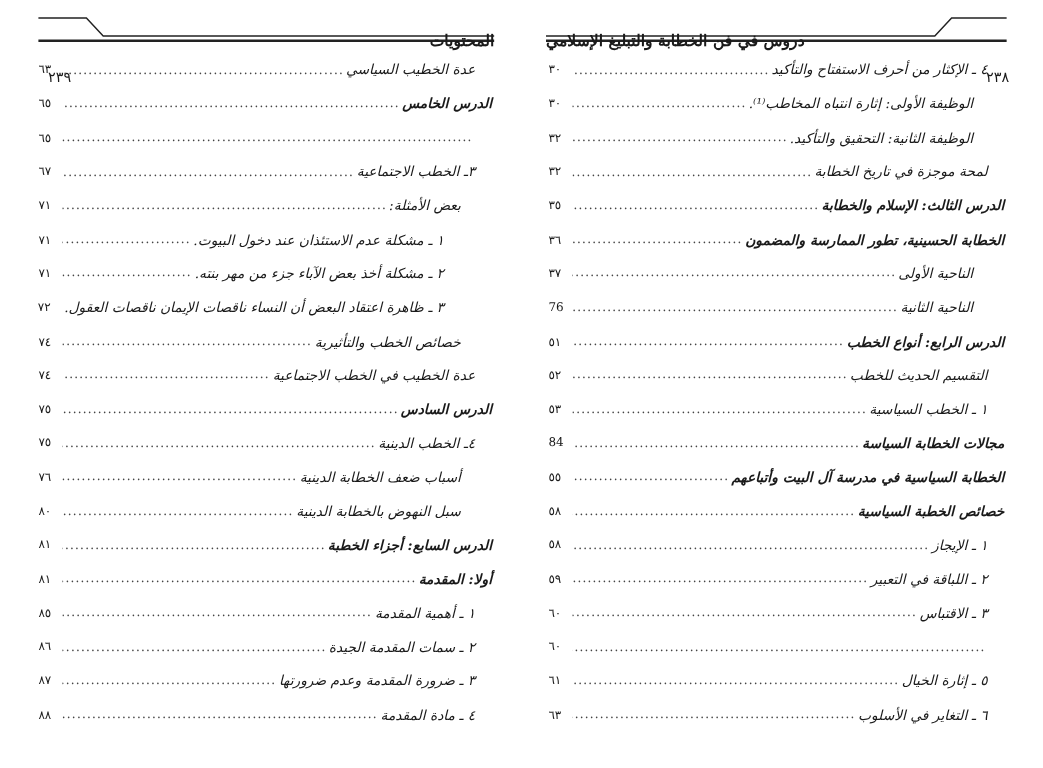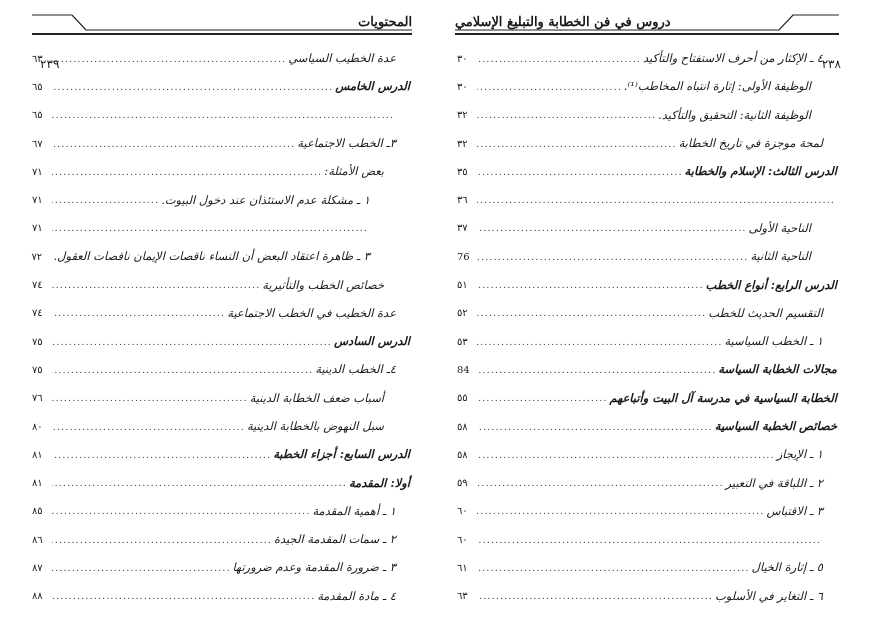--- a/index.html
+++ b/index.html
@@ -9,21 +9,21 @@
     color:#1a1a1a; position:relative;
   }
   .page { position:absolute; top:0; height:640px; }
   .page.left { left:0; width:435px; }
   .page.right { left:435px; width:434px; }
 
   .header { position:absolute; top:12px; height:24px; }
   .page.left .header { left:30px; width:382px; }
   .page.right .header { left:20px; width:384px; }
   .header .title {
-    position:absolute; top:2px; right:0; font-size:13px; font-weight:bold; direction:rtl;
+    position:absolute; top:14px; right:0; font-size:13px; font-weight:bold; direction:rtl;
   }
   .page.right .header .title { right:0; }
   .header .pnum {
     position:absolute; top:0; font-size:12px; font-weight:normal;margin-top:45px;
   }
   .page.left .header .pnum { left:10px; }
   .page.right .header .pnum { right:-2px; left:auto; }
   .header svg { position:absolute; left:0; top:0; }
 
   .toc { position:absolute; top:44px; list-style:none; margin:0; padding:0; direction:rtl; }
@@ -81,20 +81,21 @@
         <span class="label">بعض الأمثلة:</span>
         <span class="dots"></span>
         <span class="num">٧١</span>
       </li>
       <li class="l3">
         <span class="label">١ ـ مشكلة عدم الاستئذان عند دخول البيوت.</span>
         <span class="dots"></span>
         <span class="num">٧١</span>
       </li>
       <li class="l3">
+        <span class="label">٢ ـ مشكلة أخذ بعض الآباء جزء من مهر بنته.</span>
         <span class="dots"></span>
         <span class="num">٧١</span>
       </li>
       <li class="l3">
         <span class="label">٣ ـ ظاهرة اعتقاد البعض أن النساء ناقصات الإيمان ناقصات العقول.</span>
         <span class="dots"></span>
         <span class="num">٧٢</span>
       </li>
       <li class="l2">
         <span class="label">خصائص الخطب والتأثيرية</span>
@@ -188,20 +189,21 @@
         <span class="label">لمحة موجزة في تاريخ الخطابة</span>
         <span class="dots"></span>
         <span class="num">٣٢</span>
       </li>
       <li class="main l0">
         <span class="label">الدرس الثالث: الإسلام والخطابة</span>
         <span class="dots"></span>
         <span class="num">٣٥</span>
       </li>
       <li class="main l0">
+        <span class="label">الخطابة الحسينية، تطور الممارسة والمضمون</span>
         <span class="dots"></span>
         <span class="num">٣٦</span>
       </li>
       <li class="l2">
         <span class="label">الناحية الأولى</span>
         <span class="dots"></span>
         <span class="num">٣٧</span>
       </li>
       <li class="l2">
         <span class="label">الناحية الثانية</span>

